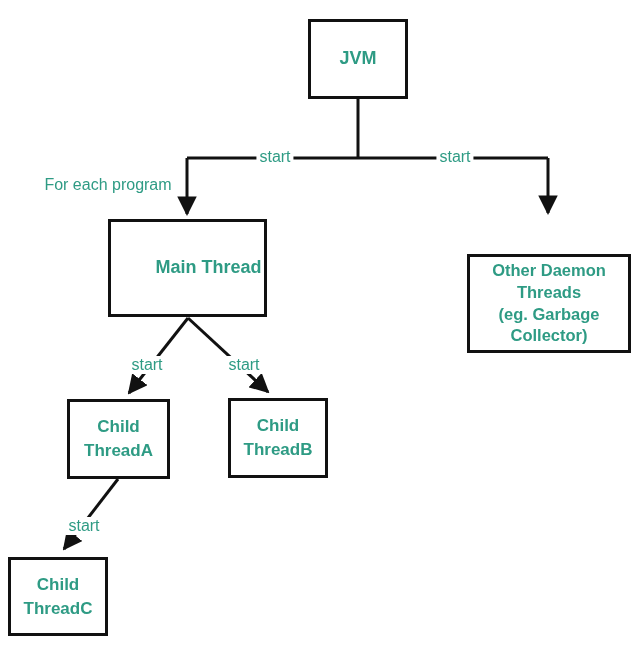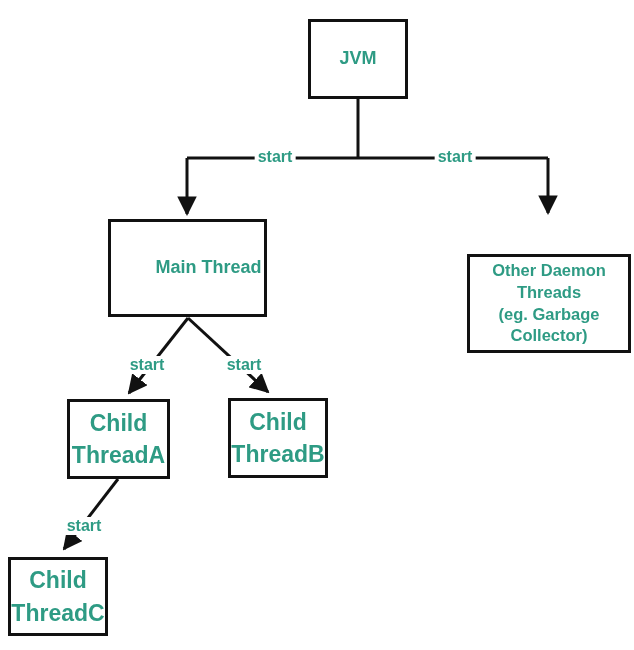--- a/index.html
+++ b/index.html
@@ -22,38 +22,38 @@
     position:absolute;
     border:3px solid var(--line-color);
     background:var(--bg-color);
     display:flex;align-items:center;justify-content:center;
     text-align:center;
     box-sizing:border-box;
   }
   .node .label{
     color:var(--text-color);
     font-weight:bold;
-    font-size:23px;
+    font-size:17px;
     line-height:1.4;
     white-space:pre-line;
   }
   .node-jvm{left:308px;top:19px;width:100px;height:80px;}
   .node-jvm .label{font-size:18px;}
   .node-main{left:108px;top:219px;width:159px;height:98px;}
   .node-main .label{font-size:18px;margin-left:42px;}
   .node-daemon{left:467px;top:218px;width:164px;height:99px;margin-top:36px;}
   .node-daemon .label{font-size:16.5px;line-height:1.32;}
   .node-child-a{left:67px;top:399px;width:103px;height:80px;}
   .node-child-b{left:228px;top:398px;width:100px;height:80px;}
   .node-child-c{left:8px;top:557px;width:100px;height:79px;}
   .edge-label{
     position:absolute;
     transform:translate(-50%,-50%);
     color:var(--text-color);
-    font-weight:bold;
+    font-weight:normal;
     font-size:16px;
     background:var(--bg-color);
     padding:0 3px;
     white-space:nowrap;
   }
   .lbl-start-top-left{left:275px;top:157px;}
   .lbl-start-top-right{left:455px;top:157px;}
   .lbl-for-each-program{left:108px;top:185px;background:transparent;}
   .lbl-start-child-a{left:147px;top:365px;}
   .lbl-start-child-b{left:244px;top:365px;}
@@ -111,17 +111,18 @@
 ThreadB</span>
   </div>
 
   <div class="node node-child-c">
     <span class="label">Child
 ThreadC</span>
   </div>
 
   <span class="edge-label lbl-start-top-left">start</span>
   <span class="edge-label lbl-start-top-right">start</span>
+  <span class="edge-label lbl-for-each-program">For each program</span>
   <span class="edge-label lbl-start-child-a">start</span>
   <span class="edge-label lbl-start-child-b">start</span>
   <span class="edge-label lbl-start-child-c">start</span>
 
 </div>
 
 </body></html>

